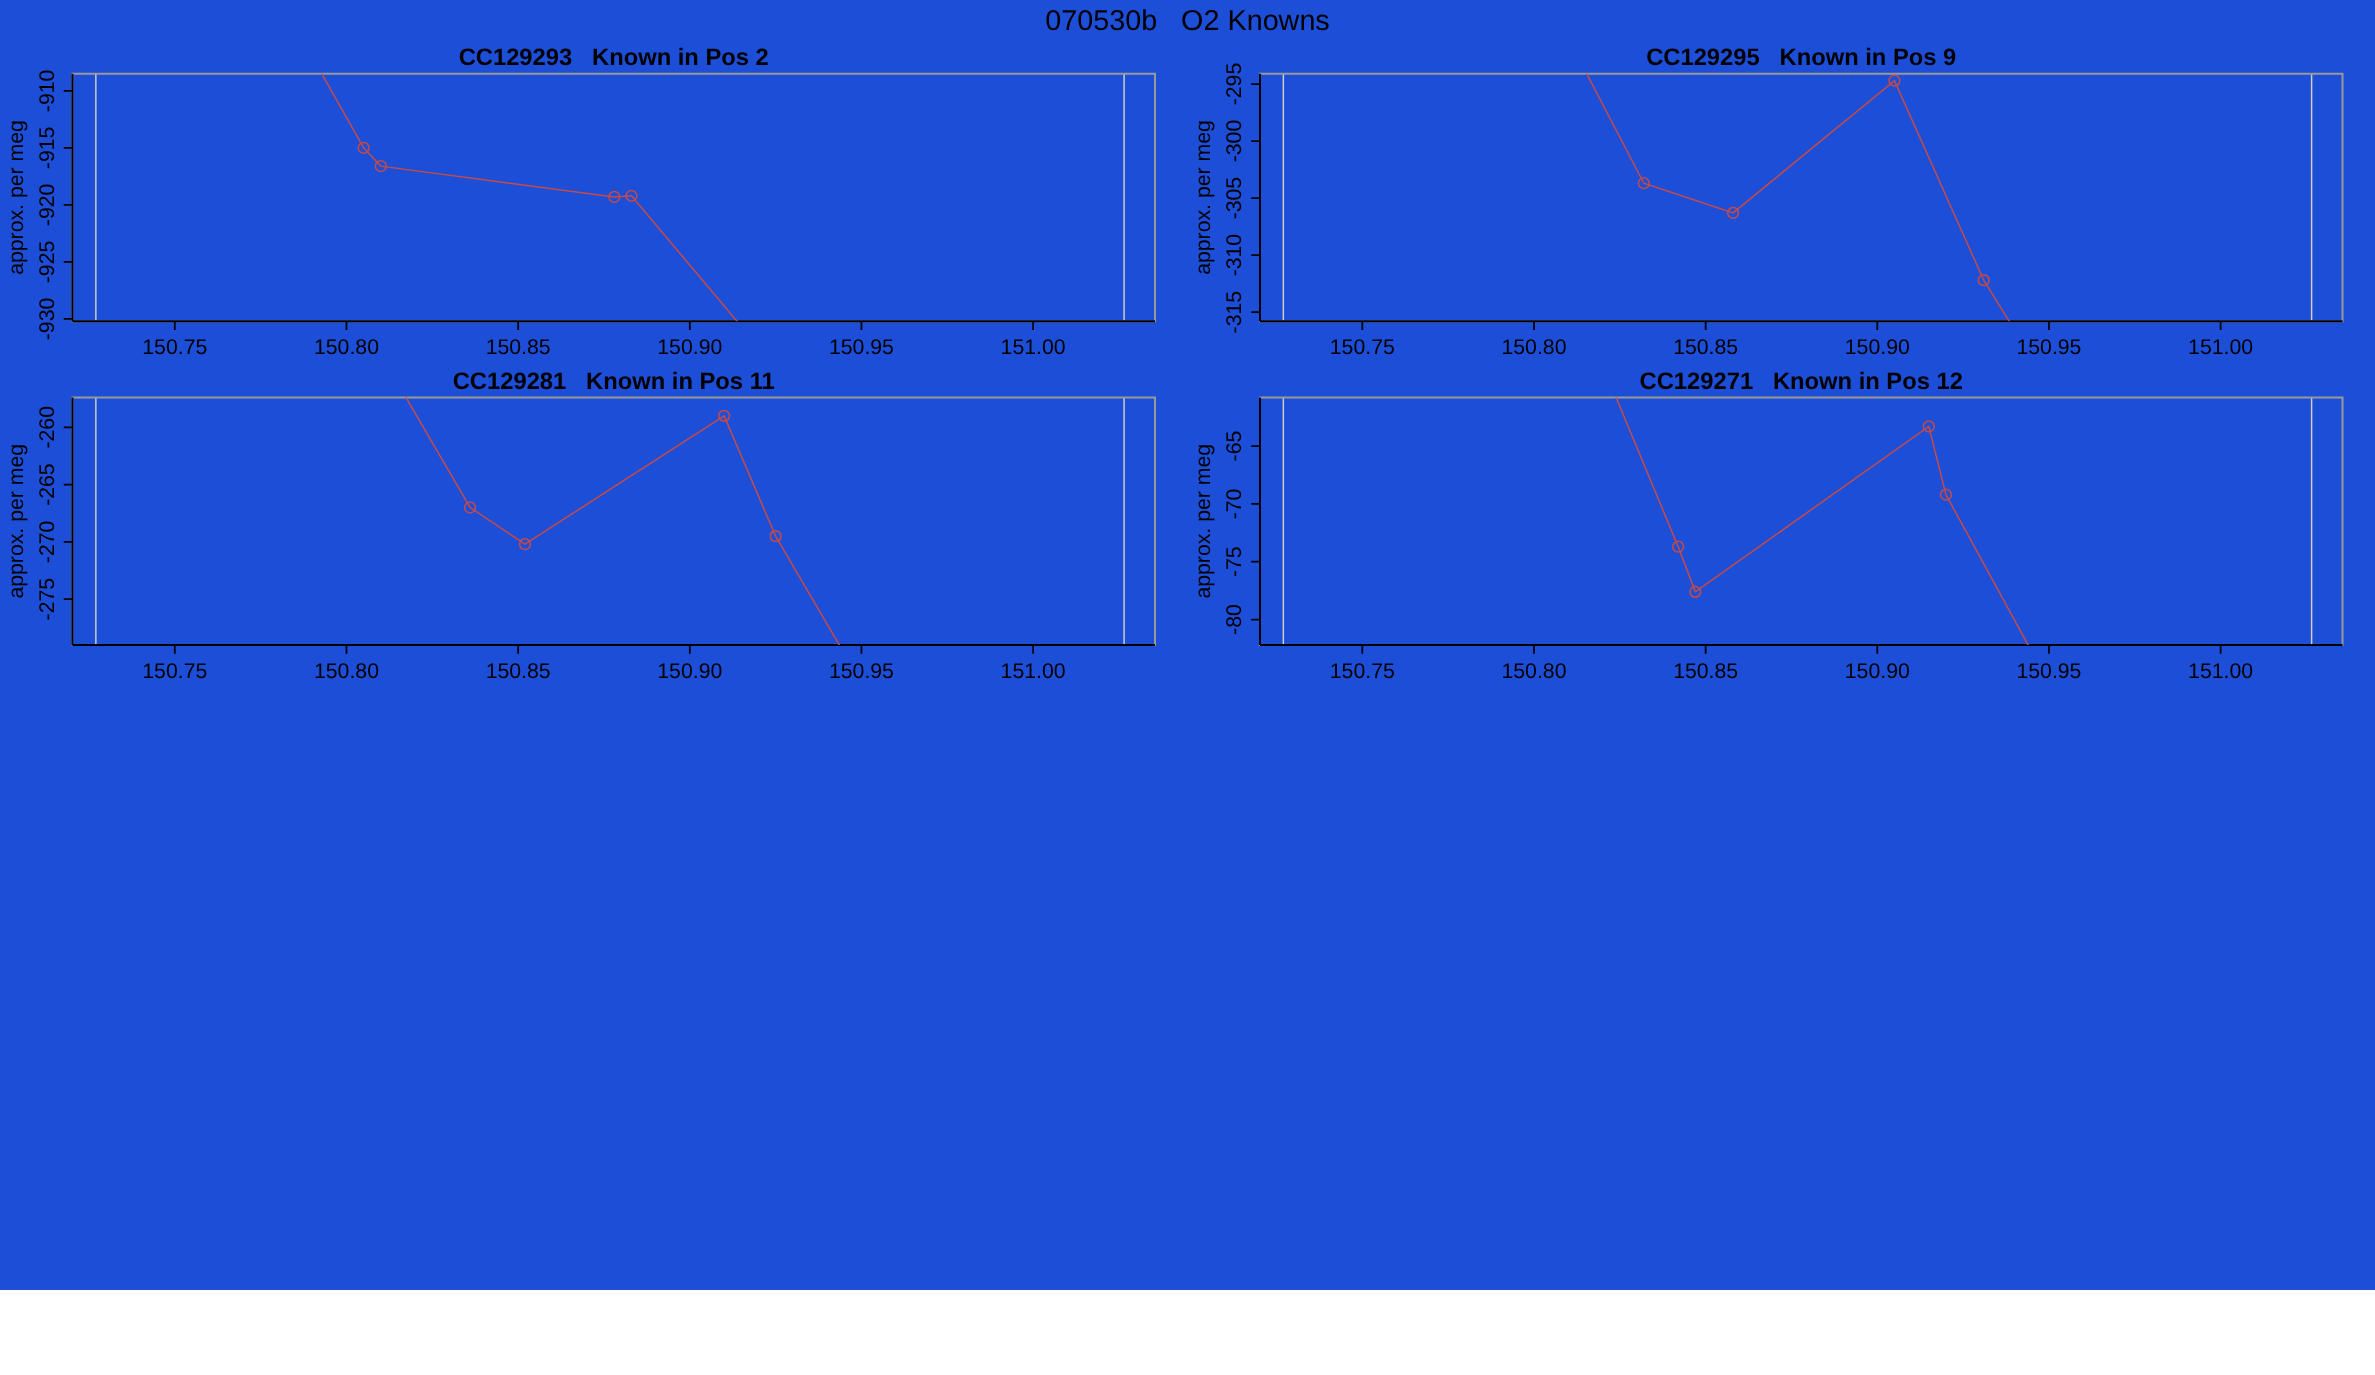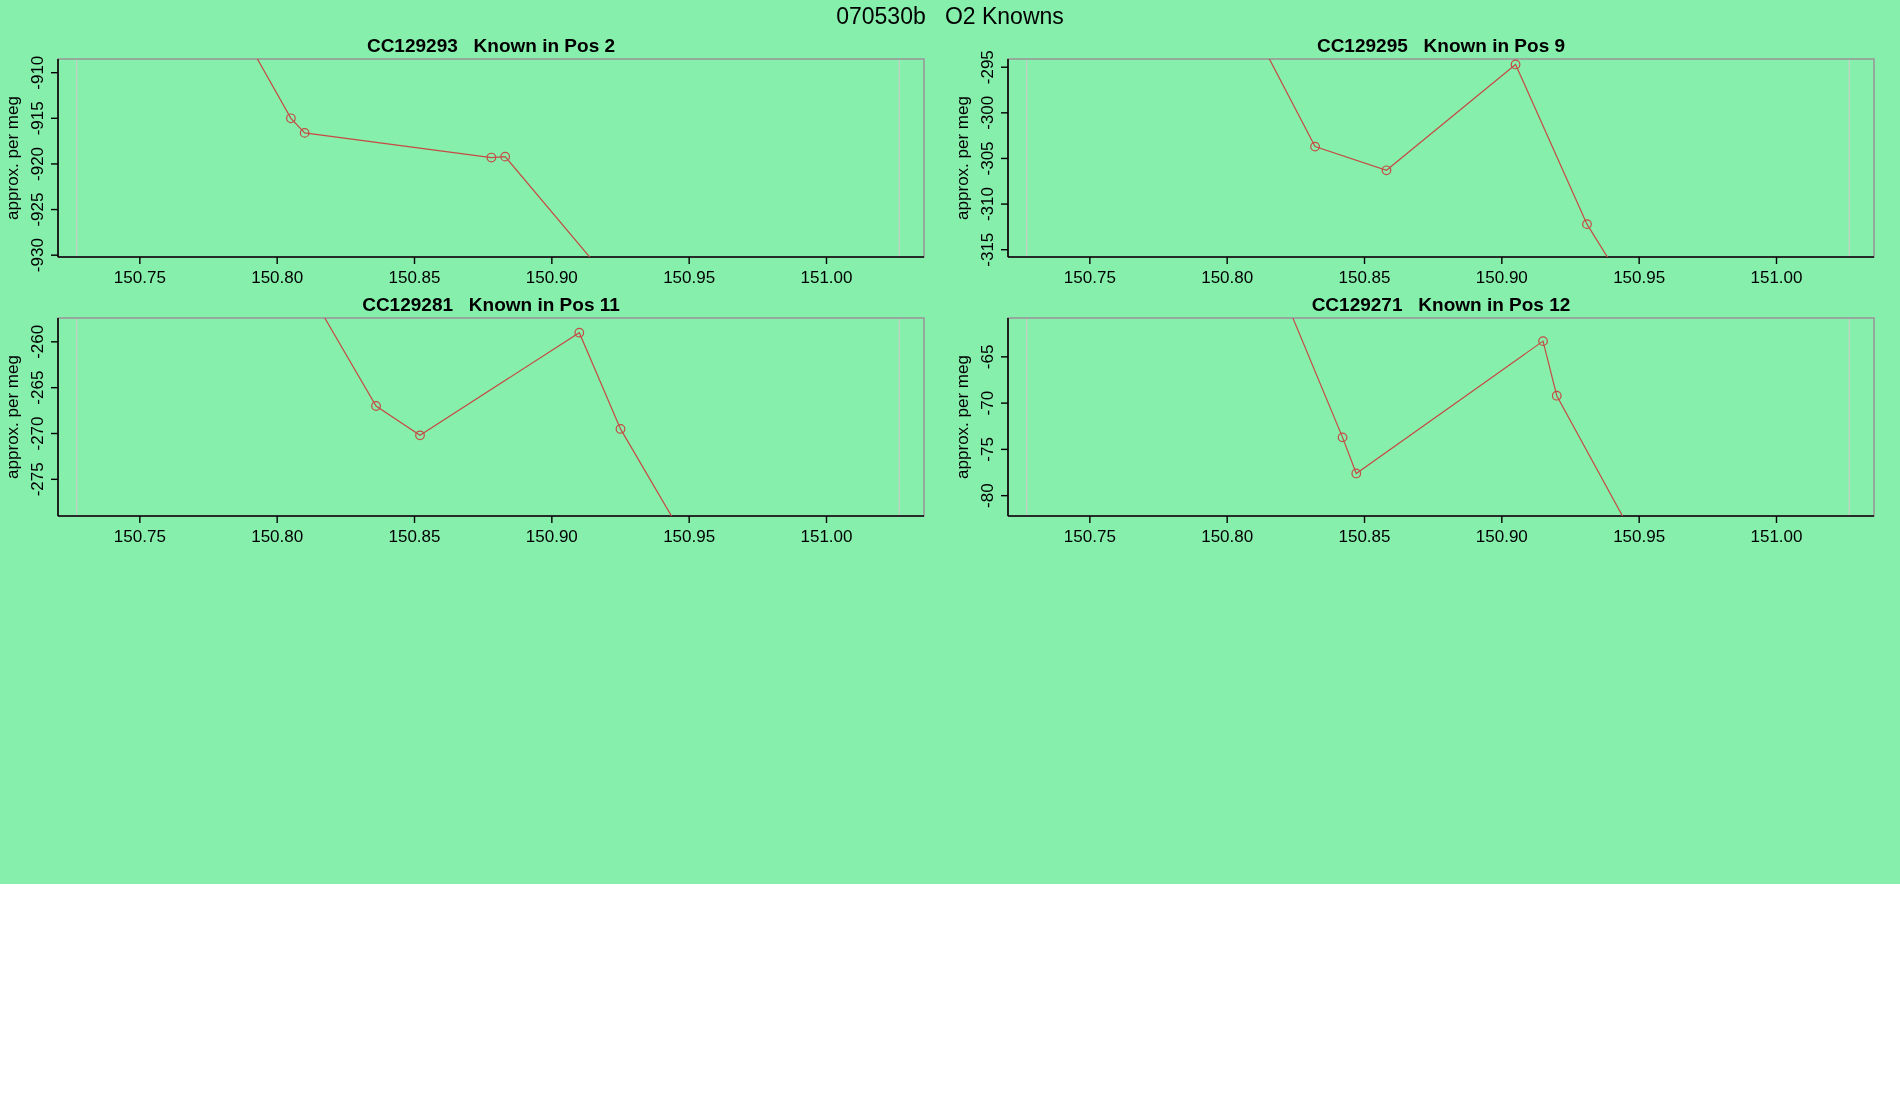--- a/index.html
+++ b/index.html
@@ -1,16 +1,16 @@
 <!DOCTYPE html>
 <html><head>
 <meta charset="utf-8">
 <style>
   html,body{margin:0;padding:0;background:#ffffff;}
-  #page{position:relative;width:1900px;height:884px;background:#86efac;overflow:hidden;
+  #page{position:relative;width:1900px;height:1032px;background:#1d4ed8;overflow:hidden;
         font-family:"Liberation Sans","DejaVu Sans",sans-serif;color:#000;}
   .main-title{position:absolute;left:0;top:3px;width:1900px;text-align:center;
               font-size:23px;white-space:pre;}
   .bottom-xlabel{position:absolute;left:0;top:1070px;width:1900px;text-align:center;
                  font-size:24px;white-space:pre;}
   .chart{position:absolute;width:950px;height:262px;}
   #chart0{left:0;top:28px;}
   #chart1{left:950px;top:28px;}
   #chart2{left:0;top:287px;}
   #chart3{left:950px;top:287px;}

